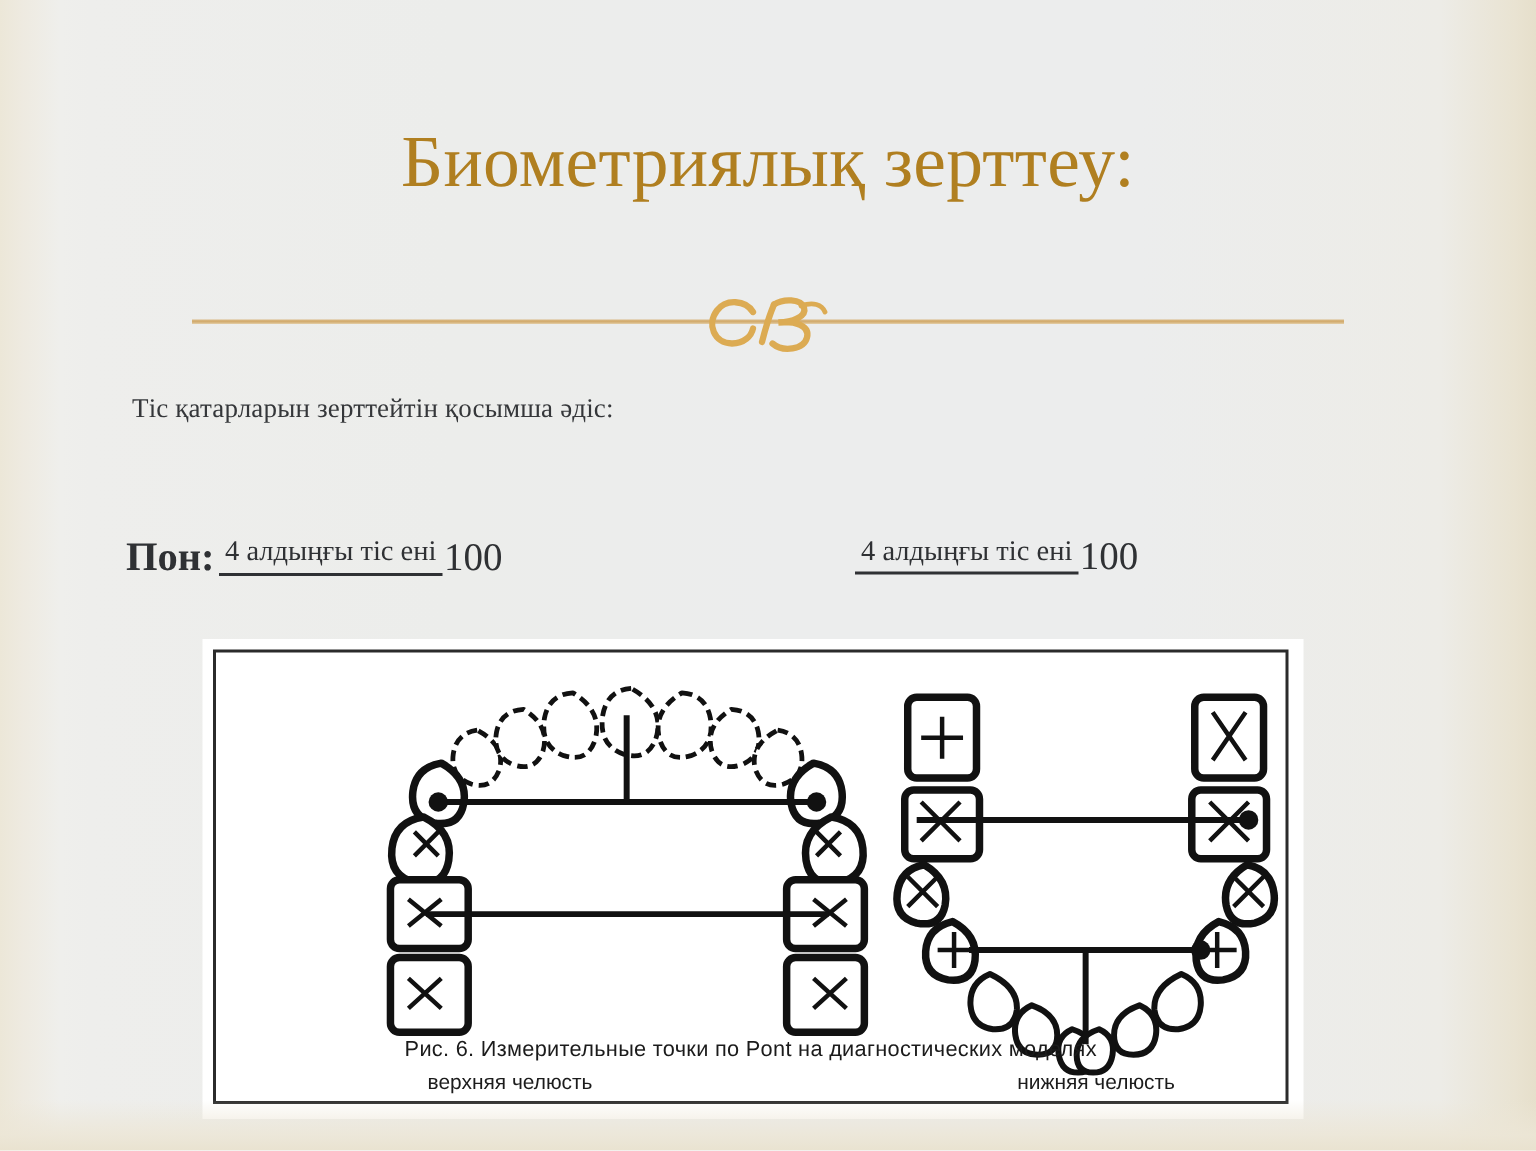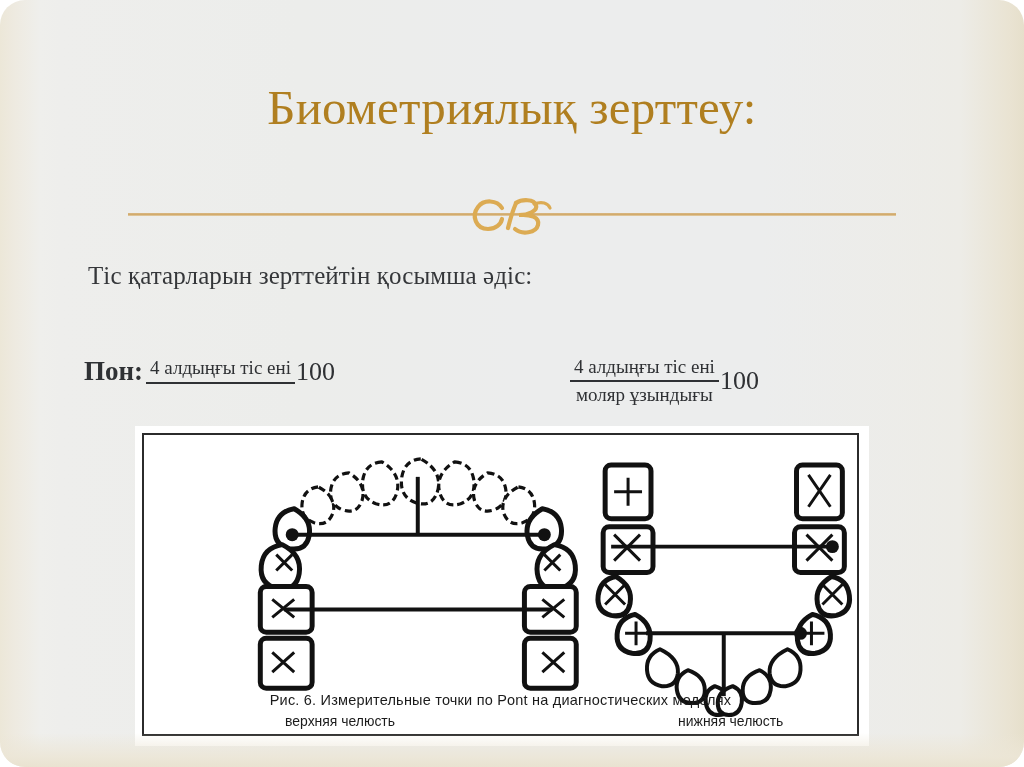--- a/index.html
+++ b/index.html
@@ -26,21 +26,20 @@
         #eeeae0 14px,
         #efefec 40px,
         #eeeeec 60px,
         #ecedeb 300px,
         #eceded 520px,
         #eceded 760px,
         #edece7 960px,
         #e9e3d2 1010px,
         #e6dfcb 1024px);
     overflow: hidden;
-    border-radius: 25px;
   }
   .slide::after{
     
     content:"";
     position:absolute;
     left:0; right:0; bottom:0;
     height:34px;
     background:linear-gradient(to bottom, rgba(236,231,216,0) 0%, rgba(236,230,214,0.85) 70%, rgba(233,226,207,0.95) 100%);
     pointer-events:none;
   }
@@ -85,21 +84,21 @@
     width:96px;
     height:46px;
   }
 
   
   .body-line{
     position:absolute;
     left:88px;
     top:262px;
     font-family:"Liberation Serif", serif;
-    font-size:25px;
+    font-size:18px;
     color:#35373a;
     letter-spacing:0.1px;
     white-space:nowrap;
   }
 
   
   .formula-row{
     position:absolute;
     left:84px;
     top:356px;
@@ -214,21 +213,20 @@
         <span class="num">4 алдыңғы тіс ені</span>
         <span class="bar"></span>
       </span>
       <span class="mult">100</span>
     </div>
 
     <div class="formula f2">
       <span class="frac">
         <span class="num">4 алдыңғы тіс ені</span>
         <span class="bar"></span>
-        <span class="den">моляр ұзындығы</span>
       </span>
       <span class="mult">100</span>
     </div>
 
   </div>
 
   <div class="figure-frame">
     <div class="figure-inner">
       <svg class="figure-svg" viewBox="0 0 714 300" preserveAspectRatio="xMidYMid meet">
 

